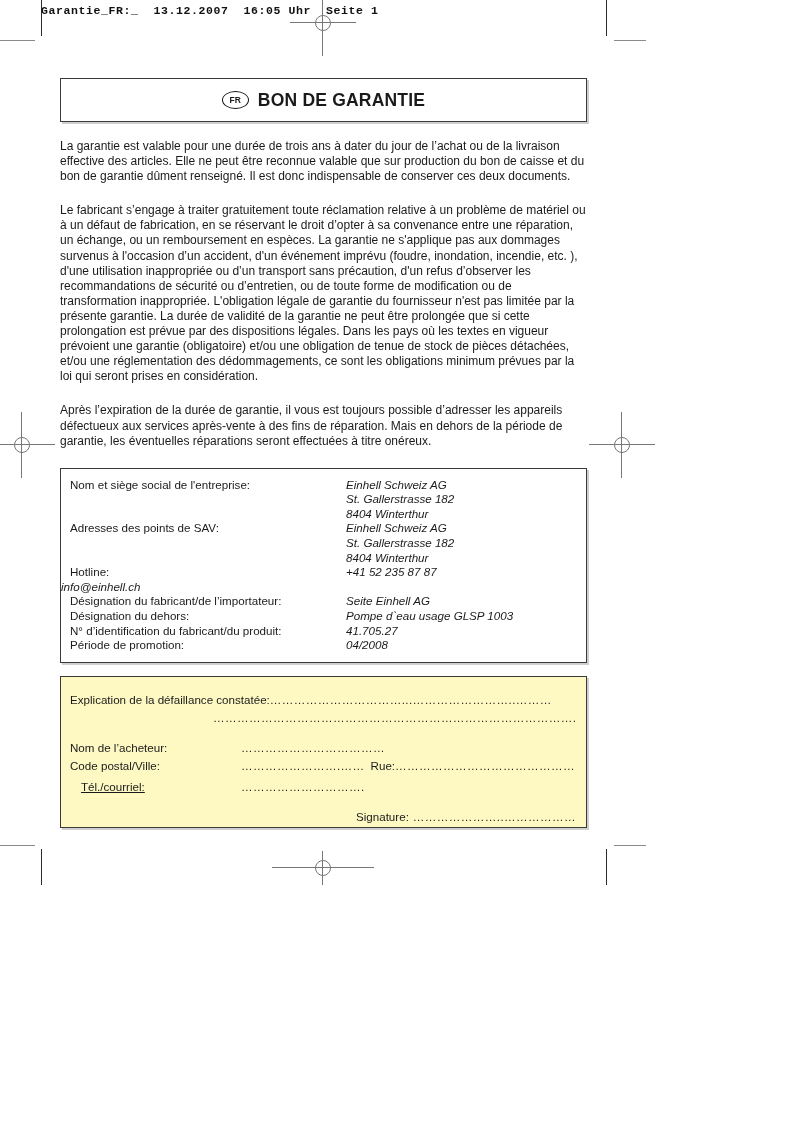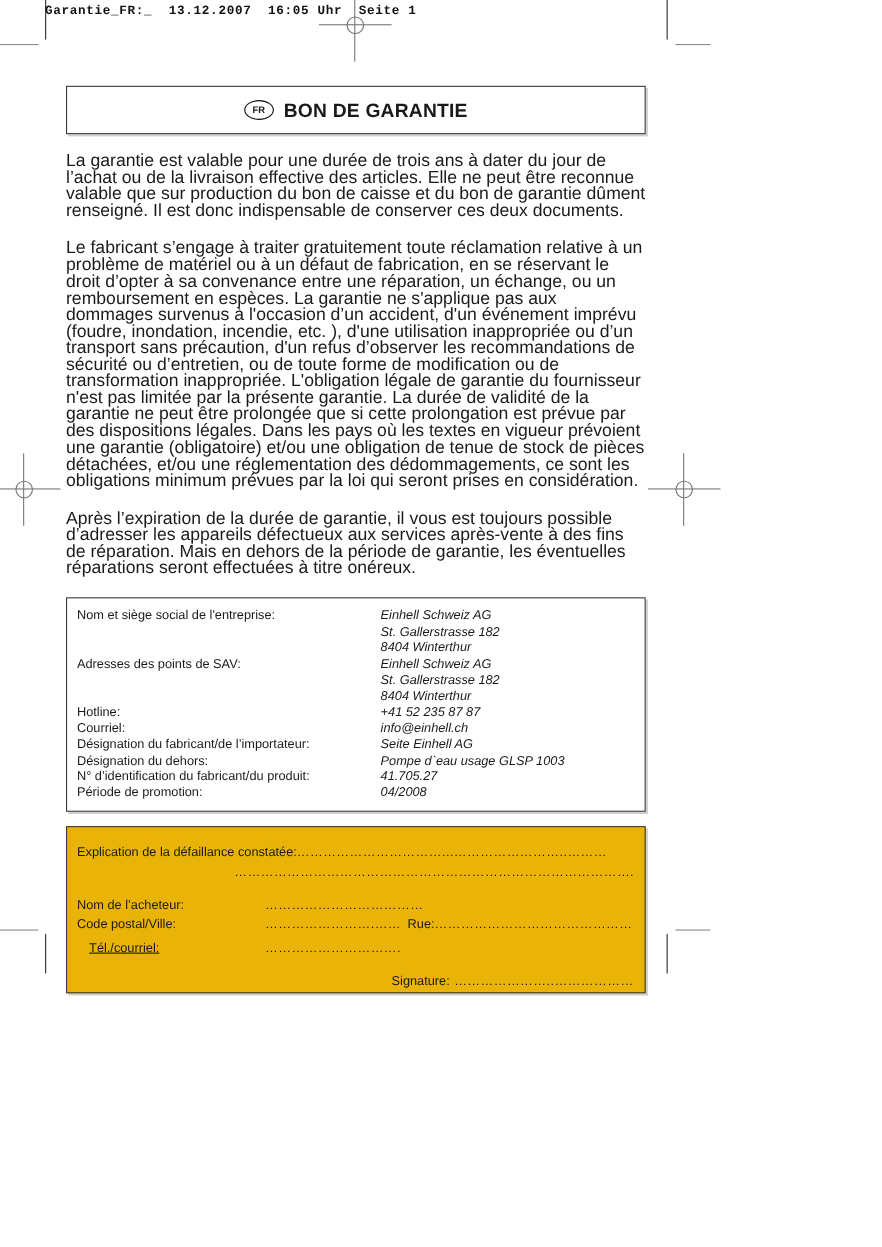--- a/index.html
+++ b/index.html
@@ -105,21 +105,21 @@
     line-height: 1;
   }
   .title-text {
     font-size: 17.5px;
     font-weight: bold;
     letter-spacing: 0.2px;
   }
 
   
   .para {
-    font-size: 16px;
+    font-size: 12px;
     line-height: 15.1px;
     text-align: left;
     margin: 0;
   }
   .para-block { margin-top: 17px; }
   .para-block.second { margin-top: 19px; }
   .para-block.third { margin-top: 19px; }
 
   
   .info-box {
@@ -143,21 +143,21 @@
   .info-value {
     font-style: italic;
     white-space: nowrap;
   }
 
   
   .form-box {
     margin-top: 13px;
     border: 1px solid #3a3a3a;
     box-shadow: 2px 2px 0 #cfcfcf;
-    background: #eab308;
+    background: #fef9c3;
     height: 152px;
     position: relative;
     box-sizing: border-box;
   }
   .form-line {
     position: absolute;
     font-size: 11.6px;
     line-height: 14.6px;
     white-space: nowrap;
   }
@@ -260,21 +260,20 @@
       </div>
       <div class="info-row">
         <span class="info-label"></span>
         <span class="info-value">8404 Winterthur</span>
       </div>
       <div class="info-row">
         <span class="info-label">Hotline:</span>
         <span class="info-value">+41 52 235 87 87</span>
       </div>
       <div class="info-row">
-        <span class="info-label">Courriel:</span>
         <span class="info-value">info@einhell.ch</span>
       </div>
       <div class="info-row">
         <span class="info-label">Désignation du fabricant/de l’importateur:</span>
         <span class="info-value">Seite Einhell AG</span>
       </div>
       <div class="info-row">
         <span class="info-label">Désignation du dehors:</span>
         <span class="info-value">Pompe dˋeau usage GLSP 1003</span>
       </div>

